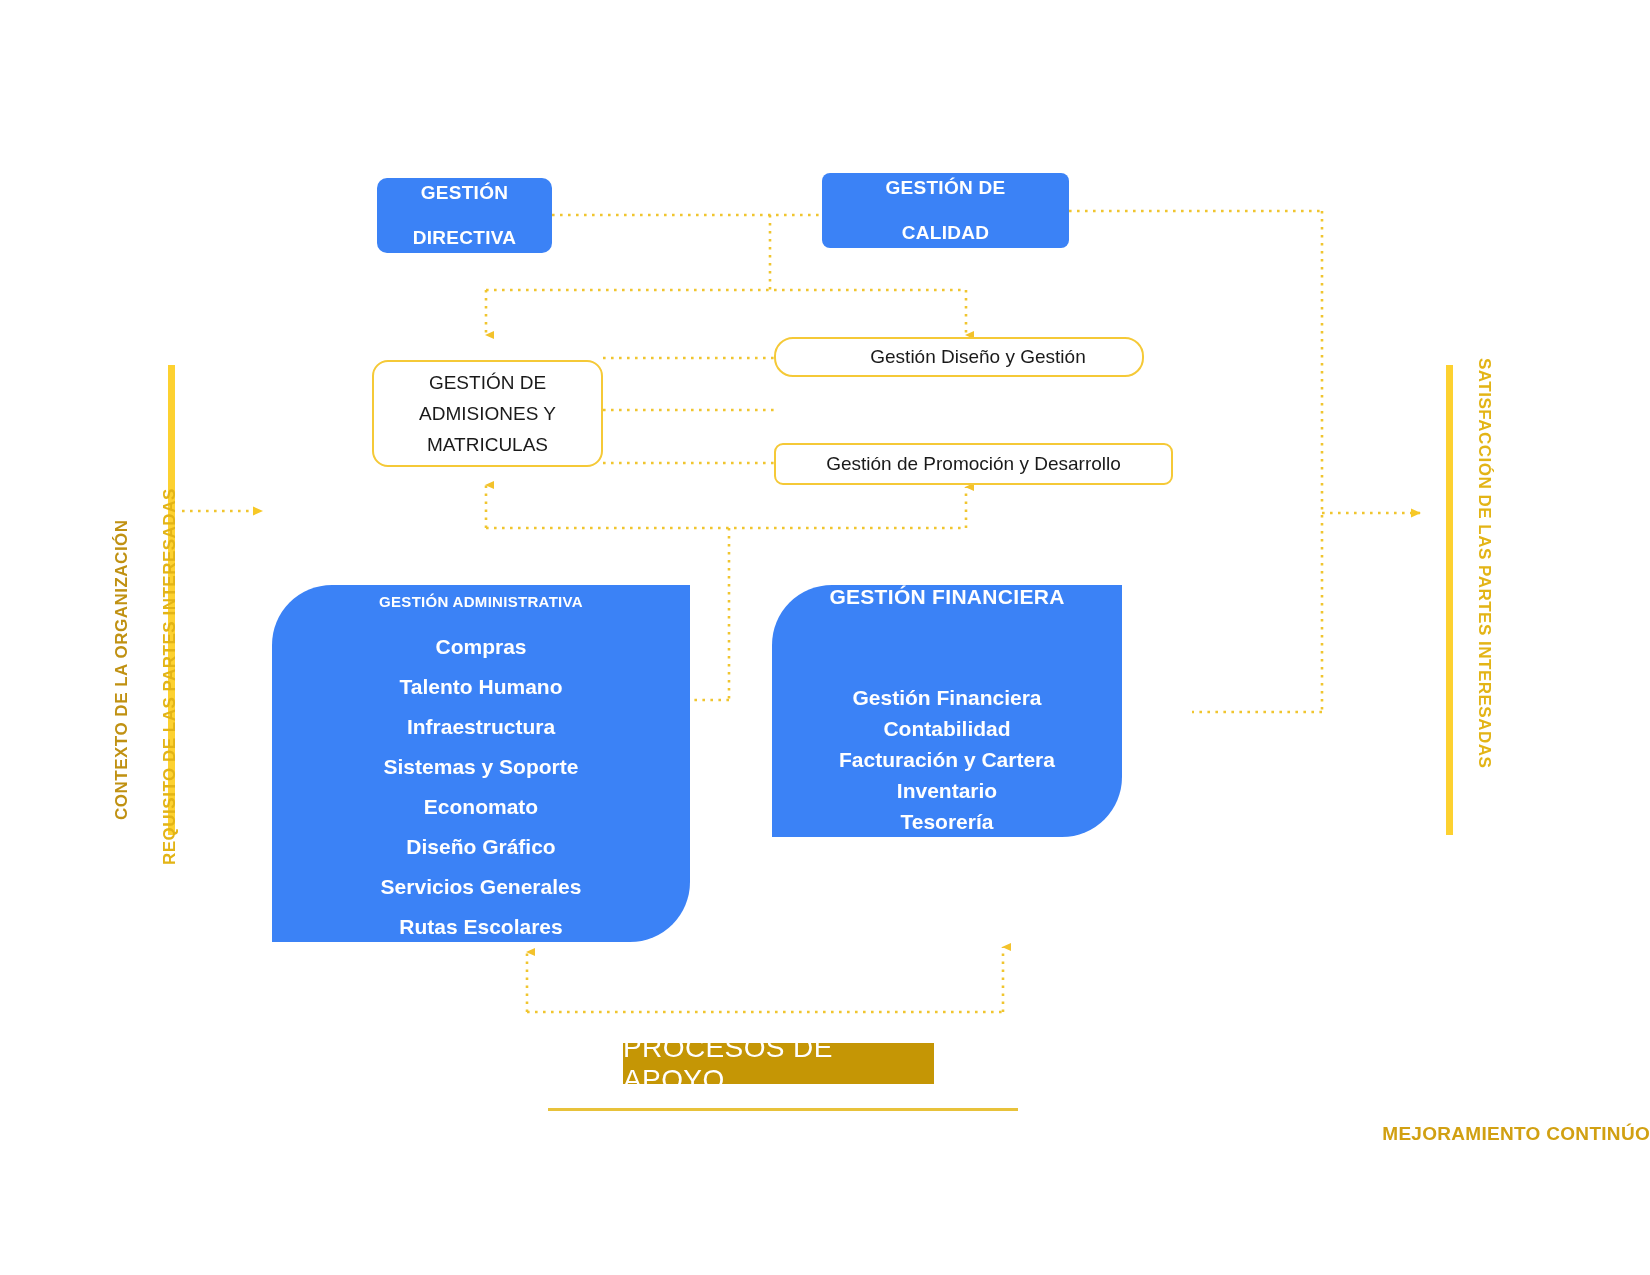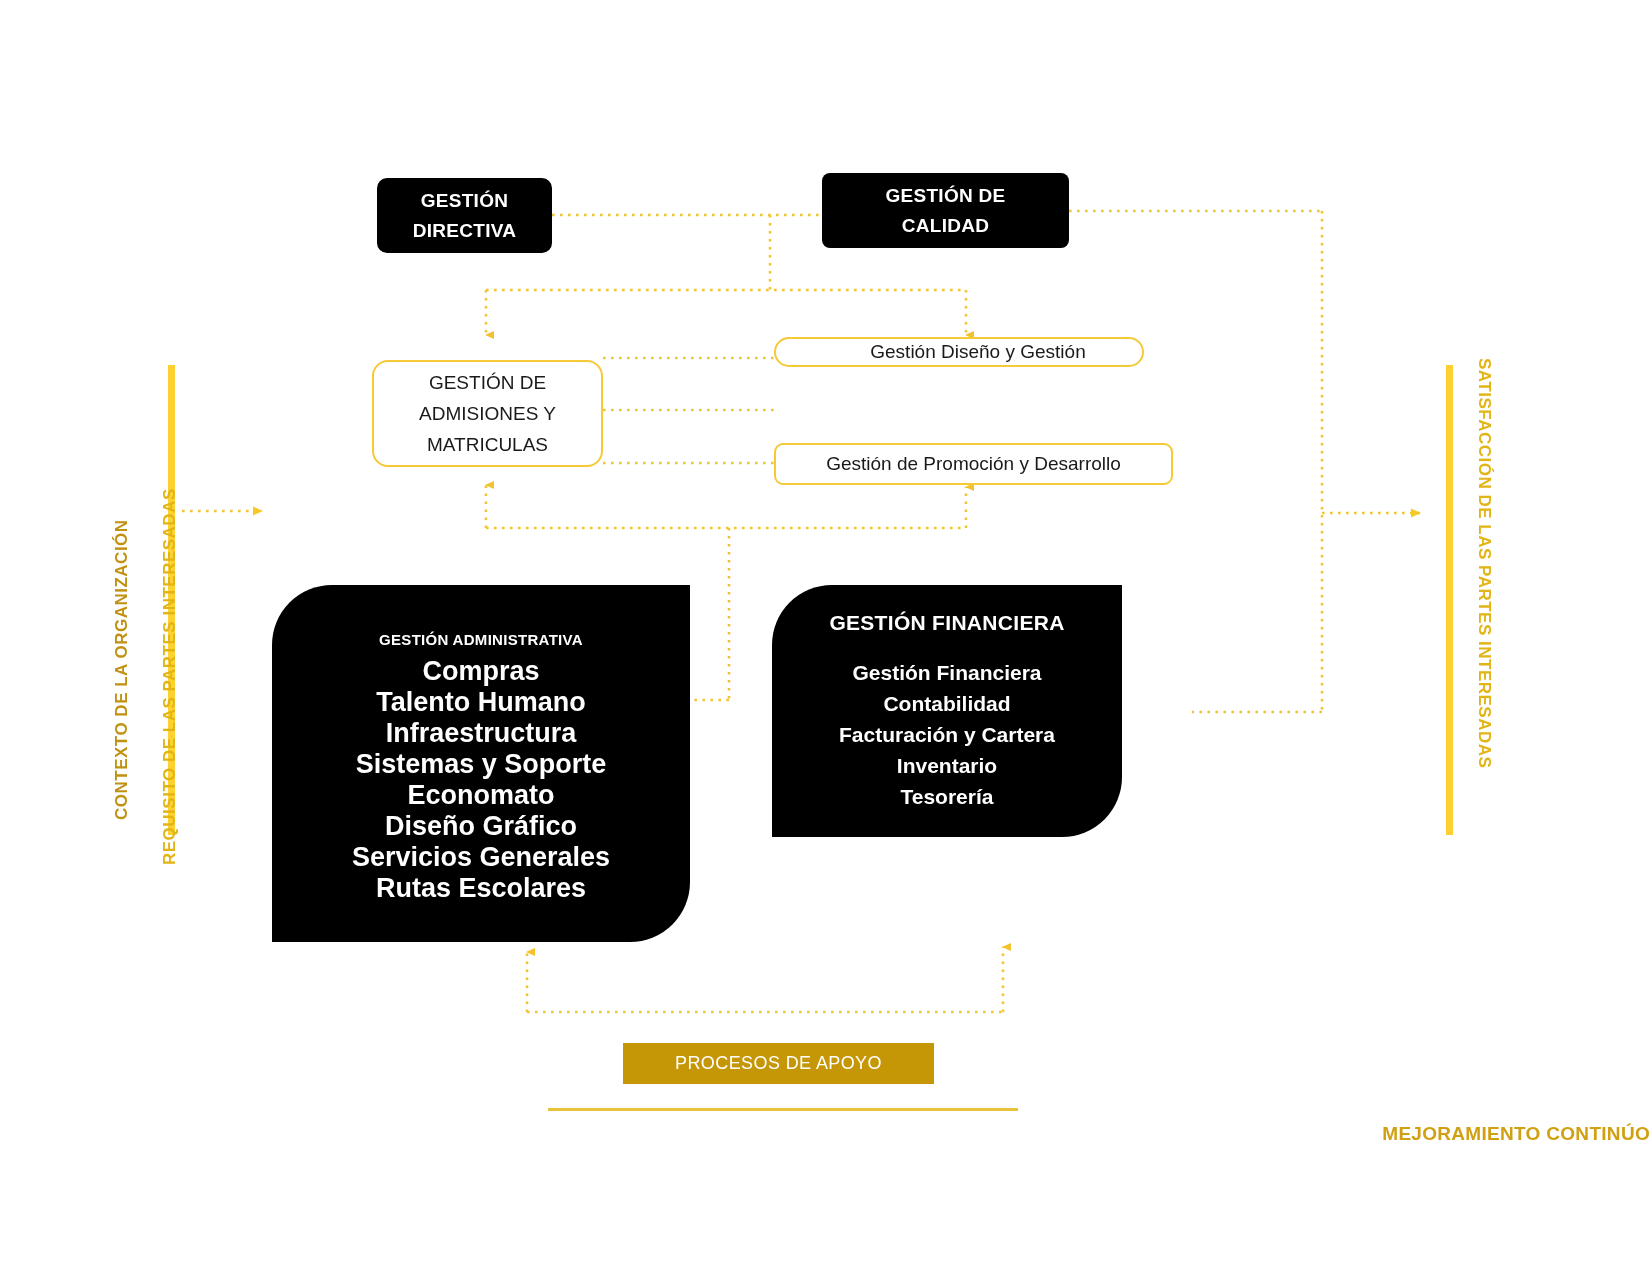--- a/index.html
+++ b/index.html
@@ -4,22 +4,22 @@
 <style>
   html,body{margin:0;padding:0;background:#ffffff;}
   body{width:1650px;height:1275px;position:relative;overflow:hidden;
        font-family:"Liberation Sans", sans-serif;}
 
   #canvas{position:absolute;inset:0;width:1650px;height:1275px;}
   #svg-connectors{position:absolute;left:0;top:0;width:1650px;height:1275px;}
 
   
   .box-solid{
-    position:absolute;background:#000000;color:#ffffff;
-    display:flex;flex-direction:column;align-items:center;justify-content:center;
+    position:absolute;background:#3b82f6;color:#ffffff;
+    display:flex;flex-direction:column;align-items:center;justify-content:space-between;
     text-align:center;box-sizing:border-box;
   }
   .box-solid .title{font-weight:700;letter-spacing:.3px;}
   .box-solid .items{display:flex;flex-direction:column;align-items:center;}
   .box-solid .items span{font-weight:700;}
 
   
   .box-outline{
     position:absolute;background:#ffffff;border:2.5px solid #F5C937;
     display:flex;align-items:center;justify-content:center;text-align:center;
@@ -108,32 +108,32 @@
     <div class="title">GESTIÓN DE</div>
     <div class="title">CALIDAD</div>
   </div>
 
   <div class="box-outline" style="left:372px;top:360px;width:231px;height:107px;border-radius:16px;flex-direction:column;font-size:19px;line-height:31px;">
     <div>GESTIÓN DE</div>
     <div>ADMISIONES Y</div>
     <div>MATRICULAS</div>
   </div>
 
-  <div class="box-outline" style="left:774px;top:337px;width:370px;height:30px;border-radius:19px;font-size:19px;padding-left:38px;">
+  <div class="box-outline" style="left:774px;top:337px;width:370px;height:40px;border-radius:19px;font-size:19px;padding-left:38px;">
     <span>Gestión Diseño y Gestión</span>
   </div>
 
 
   <div class="box-outline" style="left:774px;top:443px;width:399px;height:42px;border-radius:9px;font-size:19px;">
     <span>Gestión de Promoción y Desarrollo</span>
   </div>
 
   <div class="box-solid" style="left:272px;top:585px;width:418px;height:357px;border-radius:60px 0 60px 0;padding-top:8px;">
     <div class="title" style="font-size:15px;margin-bottom:8px;">GESTIÓN ADMINISTRATIVA</div>
-    <div class="items" style="font-size:27px;line-height:31px;">
+    <div class="items" style="font-size:21px;line-height:31px;gap:9px;">
       <span>Compras</span>
       <span>Talento Humano</span>
       <span>Infraestructura</span>
       <span>Sistemas y Soporte</span>
       <span>Economato</span>
       <span>Diseño Gráfico</span>
       <span>Servicios Generales</span>
       <span>Rutas Escolares</span>
     </div>
   </div>
@@ -158,21 +158,21 @@
   <div class="vtext dark" style="left:112px;top:820px;font-size:17px;transform:rotate(-90deg);">
     <span>CONTEXTO DE LA ORGANIZACIÓN</span>
   </div>
 
   <div class="rail" style="left:1446px;top:365px;width:7px;height:470px;"></div>
 
   <div class="vtext" style="left:1494px;top:358px;font-size:17px;transform:rotate(90deg);">
     <span>SATISFACCIÓN DE LAS PARTES INTERESADAS</span>
   </div>
 
-  <div class="apoyo" style="left:623px;top:1043px;width:311px;height:41px;font-size:18px;">
+  <div class="apoyo" style="left:623px;top:1043px;width:311px;height:41px;font-size:28px;">
     <span>PROCESOS DE APOYO</span>
   </div>
 
   <div class="mejora-line" style="left:548px;top:1108px;width:470px;height:3px;"></div>
 
   <div class="mejora-label" style="left:0;top:1123px;font-size:19px;">
     <span>MEJORAMIENTO CONTINÚO</span>
   </div>
 
 </div>

